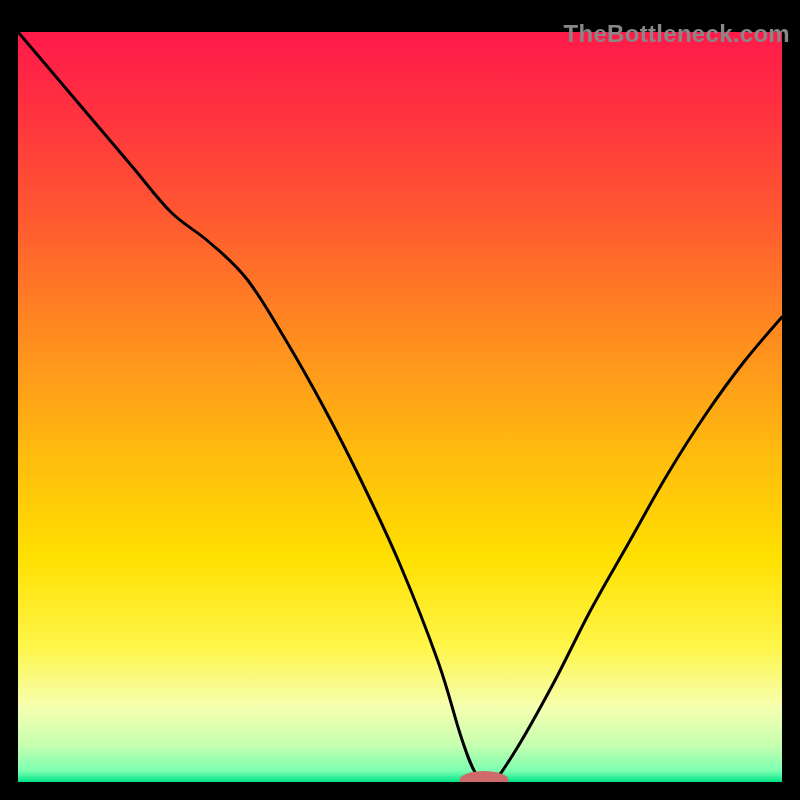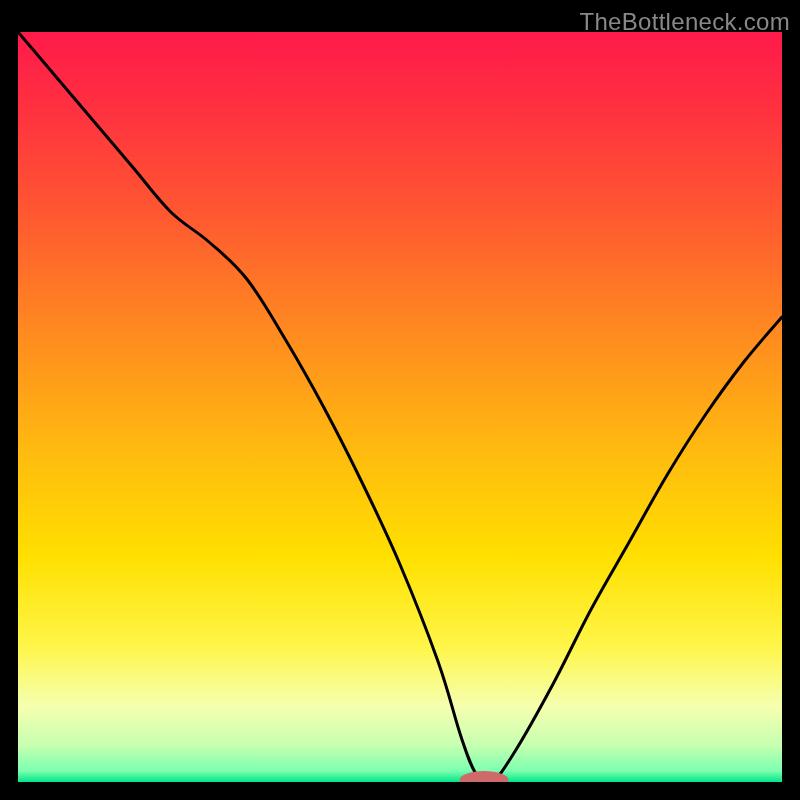--- a/index.html
+++ b/index.html
@@ -12,25 +12,25 @@
     font-family: Arial, Helvetica, sans-serif;
   }
   .frame {
     position: relative;
     width: 800px;
     height: 800px;
     background: #000;
   }
   .watermark {
     position: absolute;
-    top: 8px;
+    top: 20px;
     right: 10px;
     color: #888;
     font-size: 24px;
-    font-weight: 400;
+    font-weight: 700;
     letter-spacing: 0.3px;
     z-index: 10;
   }
   .plot-area {
     position: absolute;
     left: 18px;
     top: 32px;
     width: 764px;
     height: 750px;
     overflow: hidden;

